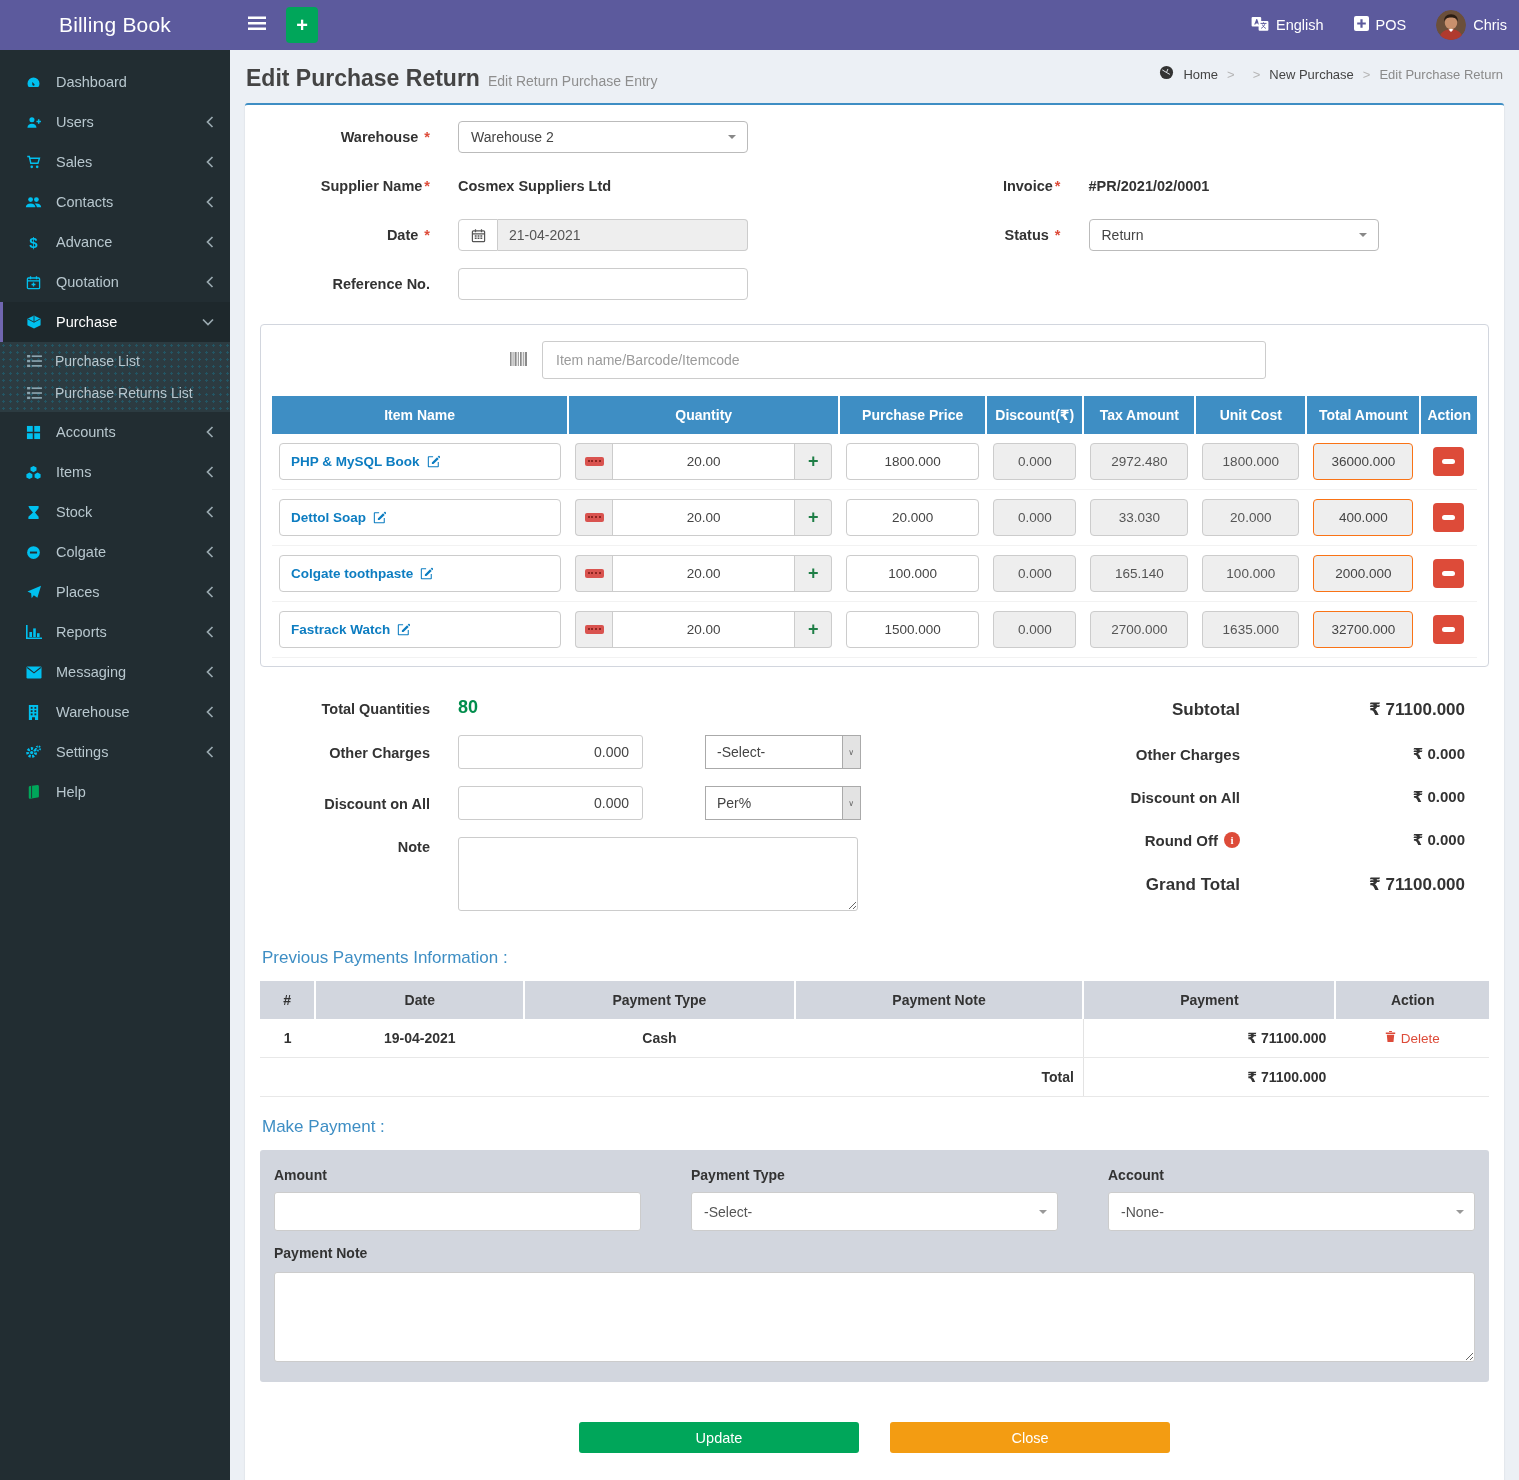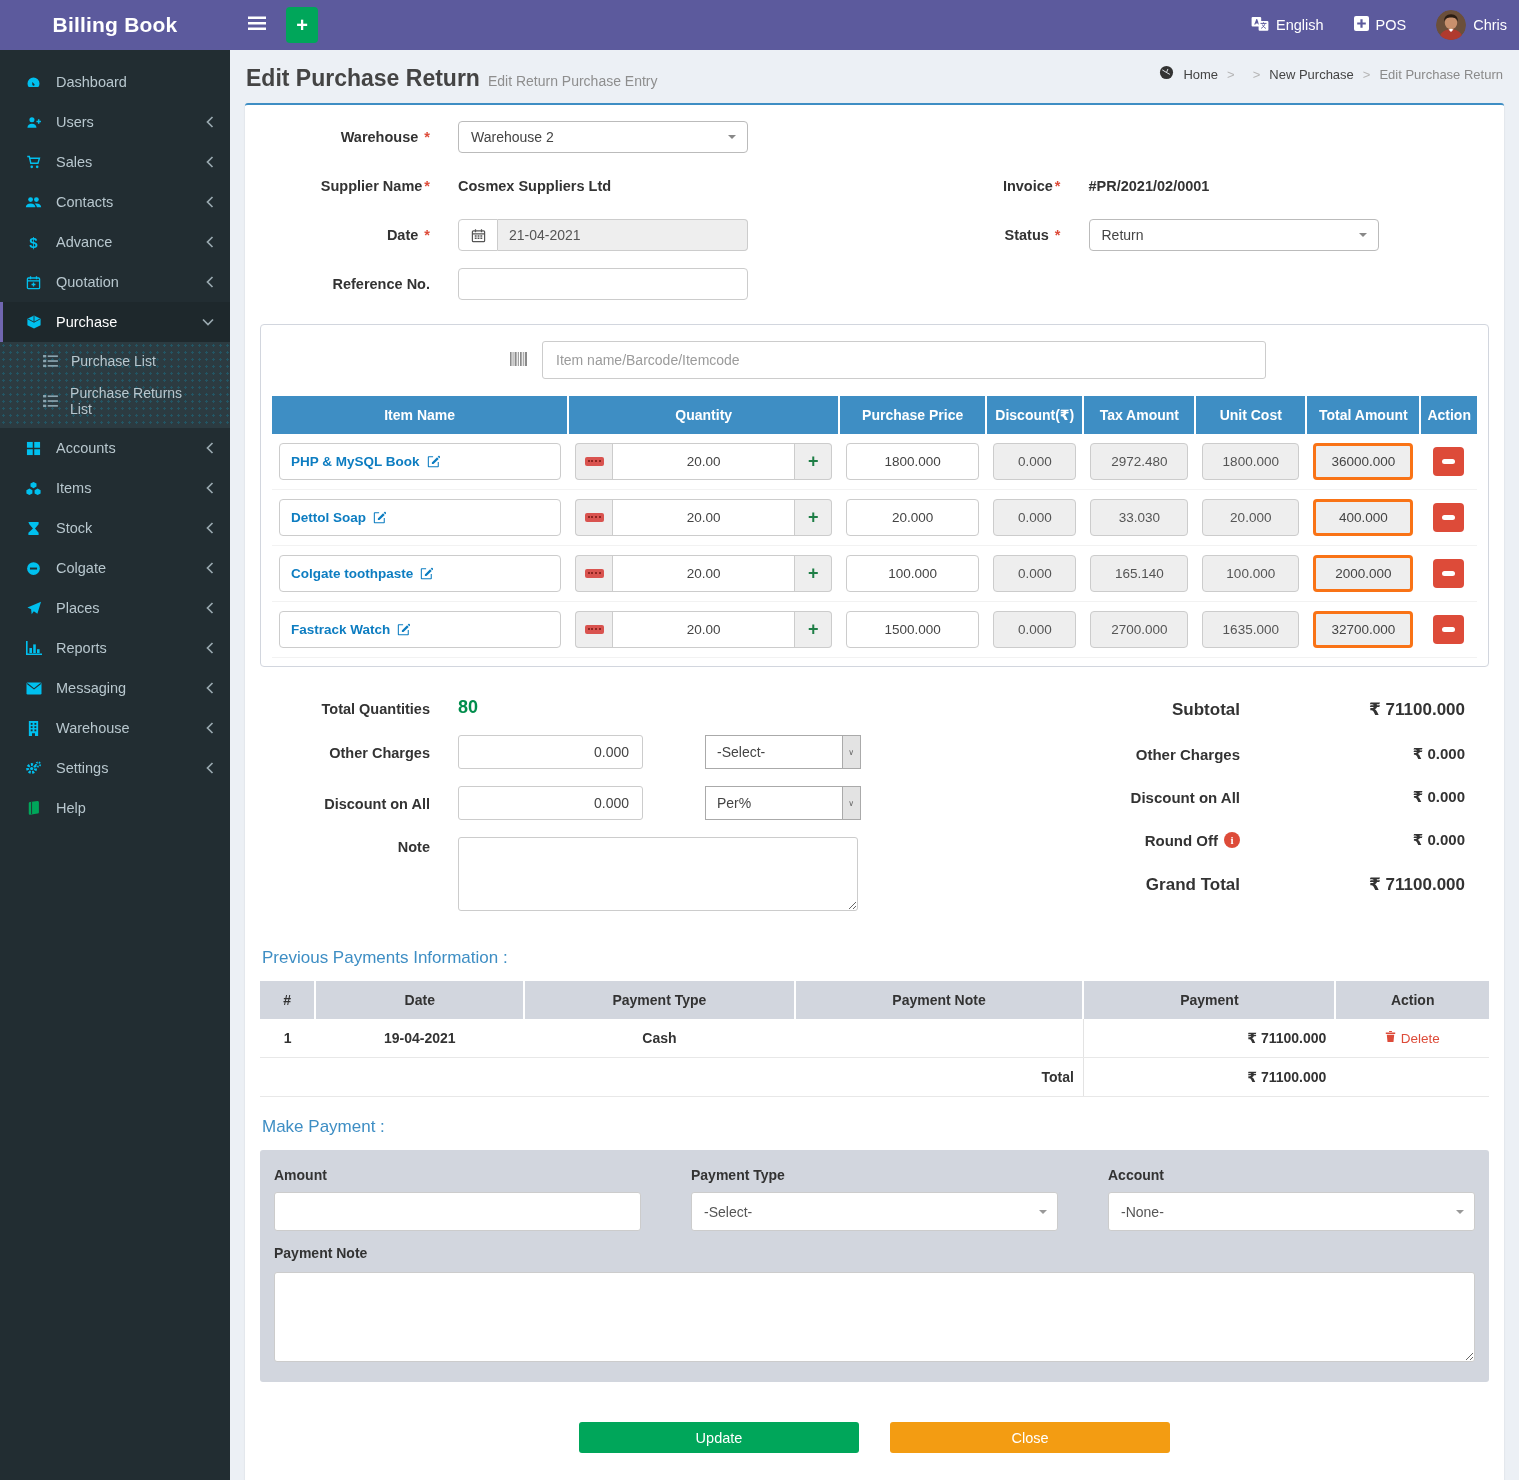--- a/index.html
+++ b/index.html
@@ -5,42 +5,42 @@
 <style>
   * { box-sizing: border-box; }
   html,body { margin:0; padding:0; }
   body {
     font-family: "Liberation Sans","DejaVu Sans",sans-serif;
     font-size: 14px; color:#333; background:#ecf0f5; width:1519px;
   }
   
   .app-header { height:50px; background:#5c5a9d; display:flex; color:#fff; }
   .logo { width:230px; display:flex; align-items:center; justify-content:center;
-          font-size:21px; font-weight:700; letter-spacing:.2px; }
+          font-size:21px; font-weight:400; letter-spacing:.2px; }
   .navbar { flex:1; display:flex; align-items:center; padding:0 12px; gap:14px; }
   .hamburger { background:none; border:none; cursor:pointer; display:flex; padding:4px 6px; }
   .add-btn { width:32px; height:36px; background:#00a65a; border:none; border-radius:4px;
              color:#fff; font-size:20px; font-weight:700; cursor:pointer; line-height:1;
              display:flex; align-items:center; justify-content:center; }
   .nav-right { margin-left:auto; display:flex; align-items:center; gap:30px; font-size:14.5px; }
   .nav-item { display:flex; align-items:center; gap:7px; cursor:pointer; }
   .avatar { width:30px; height:30px; border-radius:50%; overflow:hidden; display:flex; }
   
   .layout { display:flex; align-items:stretch; }
   .sidebar { width:230px; flex-shrink:0; background:#222d32; padding-top:12px; }
   .main { flex:1; display:flex; flex-direction:column; min-height:1430px; }
   
   .side-item { display:flex; align-items:center; gap:13px; padding:12px 16px 12px 21px;
                color:#b8c7ce; font-size:14.5px; cursor:pointer; border-left:3px solid transparent; }
   .side-item .s-icon { width:19px; display:flex; justify-content:center; color:#00c0ef; flex-shrink:0; }
   .side-item .chev { margin-left:auto; display:flex; color:#9aa9b0; }
   .side-item.active { background:#1e282c; color:#fff; border-left:3px solid #7066b0; }
   .submenu { background:#2c3b41;
              background-image: radial-gradient(rgba(0,192,239,.20) 1px, transparent 1.2px);
-             background-size:7px 7px; padding:3px 16px; }
+             background-size:7px 7px; padding:3px 0; }
   .sub-item { display:flex; align-items:center; gap:11px; padding:8px 14px 8px 27px;
               color:#b8c7ce; font-size:14px; cursor:pointer; }
   .sub-item .s-icon { width:17px; display:flex; color:#8aa4af; }
   
   .page-head { display:flex; justify-content:space-between; align-items:flex-start; padding:15px 16px 11px; }
   .page-title { font-size:23px; font-weight:600; color:#444; margin:0; }
   .page-title .subtitle { font-size:14px; color:#8e8e8e; font-weight:400; margin-left:8px; }
   .breadcrumb { font-size:13px; color:#444; display:flex; gap:9px; align-items:center; }
   .breadcrumb .sep { color:#b5b5b5; }
   .breadcrumb .crumb { cursor:pointer; }
@@ -78,21 +78,21 @@
                    padding:11px 6px; text-align:center; border-right:2px solid #fff; }
   table.items th:last-child { border-right:none; }
   table.items td { padding:9px 7px; border-bottom:1px solid #f2f2f2; vertical-align:middle; }
   .item-name-box { border:1px solid #ccc; border-radius:4px; background:#fff; padding:9px 11px;
                    display:flex; align-items:center; gap:7px; min-height:37px; }
   .item-link { color:#0d7dc1; font-weight:700; font-size:13.5px; text-decoration:none; cursor:pointer; }
   .edit-ic { color:#0d7dc1; display:flex; cursor:pointer; }
   .tin { width:100%; height:37px; border:1px solid #ccc; border-radius:4px; text-align:center;
          font-size:13.5px; color:#444; background:#fff; }
   .tin.dis { background:#eee; color:#555; }
-  .tin.total { background:#eee; color:#444; border:3px solid #f97316; }
+  .tin.total { background:#eee; color:#444; border:1px solid #f97316; }
   .qtyg { display:flex; height:37px; }
   .qbtn { width:37px; background:#eee; border:1px solid #ccc; cursor:pointer; flex-shrink:0;
           display:flex; align-items:center; justify-content:center; padding:0; }
   .qbtn.minus { border-radius:4px 0 0 4px; border-right:none; }
   .qbtn.plus  { border-radius:0 4px 4px 0; border-left:none; color:#1e7e46; font-size:18px; font-weight:900; }
   .qty-pill { width:19px; height:9px; background:#d9534f; border-radius:2px; position:relative; display:block; }
   .qty-pill::after { content:""; position:absolute; left:3px; right:3px; top:3px;
                      border-top:2px dotted #8e2520; }
   .qin { flex:1; min-width:0; border:1px solid #ccc; text-align:center; font-size:13.5px; color:#444; background:#fff; }
   .delbtn { width:31px; height:29px; background:#dd4b39; border:none; border-radius:4px;

